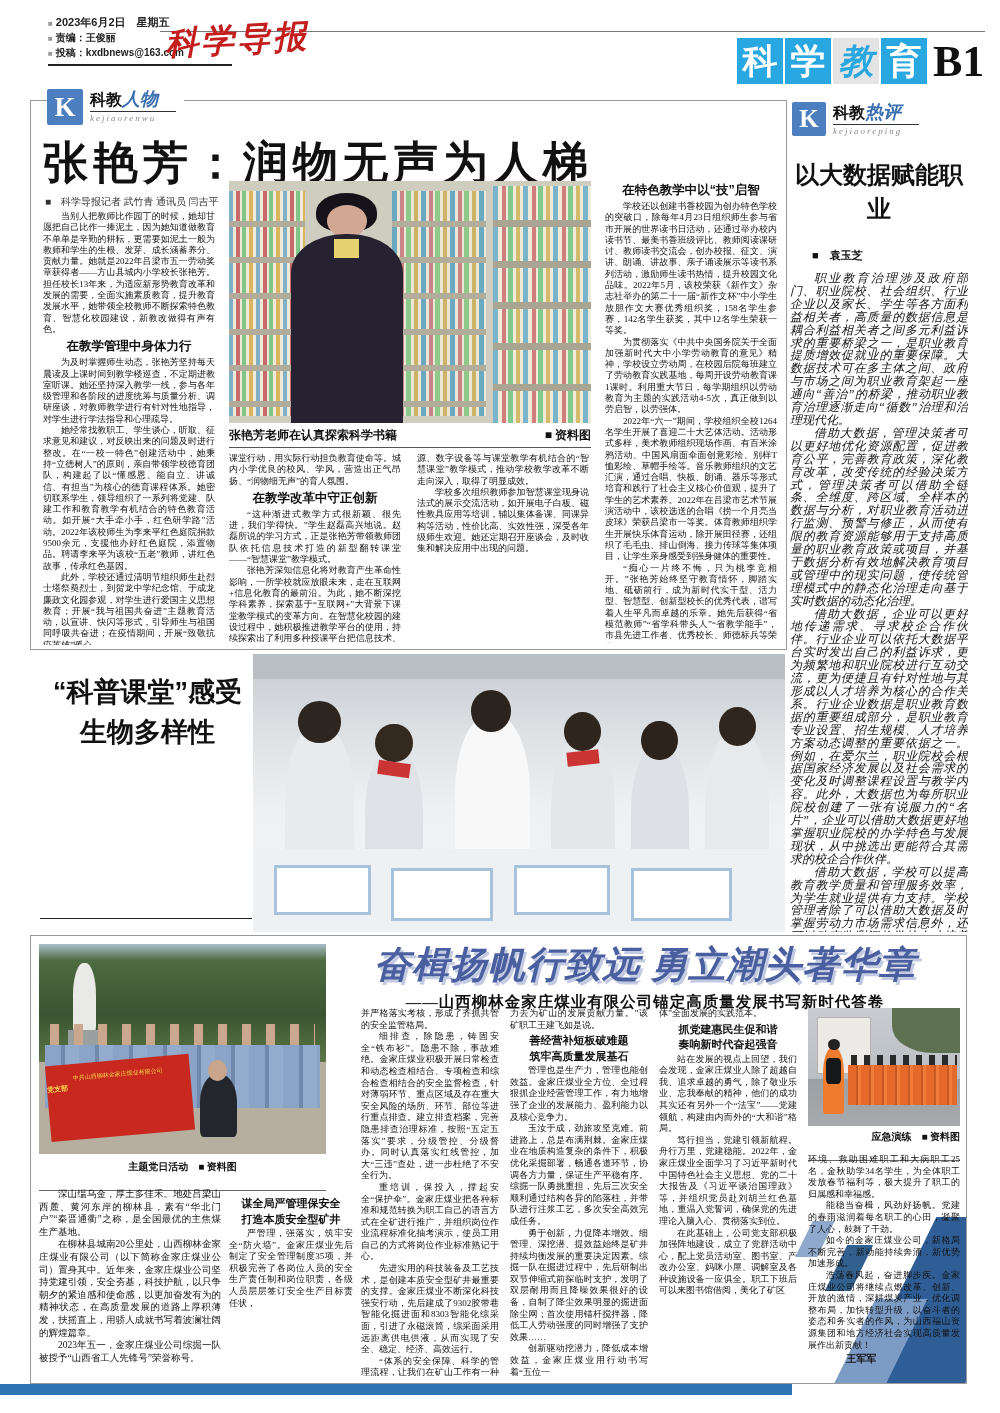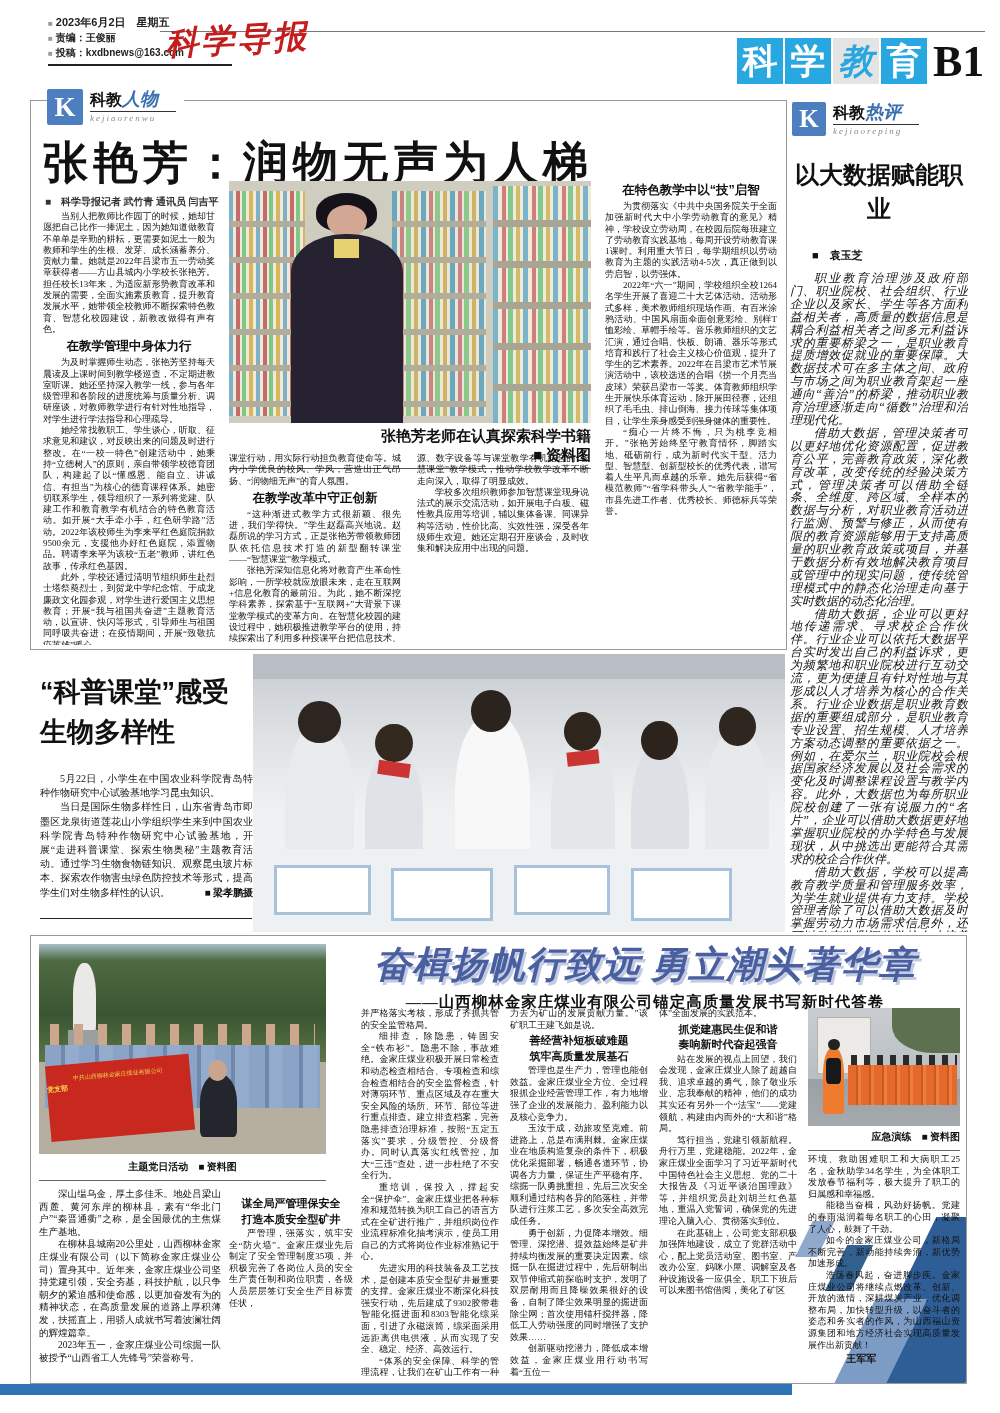--- a/index.html
+++ b/index.html
@@ -24,28 +24,28 @@
   .kl1{font-size:16px;line-height:20px;white-space:nowrap;}
   .kpre{font-weight:bold;font-family:"Liberation Sans",sans-serif;}
   .kscript{color:#3b6fb0;font-weight:bold;font-style:italic;font-size:18px;}
   .krule{border-top:1.5px solid #333;width:86px;margin:1px 0;}
   .kpin{font-size:9px;color:#8a8a8a;font-style:italic;letter-spacing:2px;}
   
   .mcol{font-size:9px;line-height:11.3px;}
   .subh-m{font-weight:bold;text-align:center;text-indent:0;font-size:12.5px;line-height:15px;
           margin:4px 0 3px;font-family:"Liberation Sans",sans-serif;}
   .capline{display:flex;justify-content:space-between;align-items:flex-end;
-           font-size:15px;font-weight:bold;border-bottom:1px solid #555;padding-bottom:3px;flex-direction:column;}
+           font-size:12px;font-weight:bold;border-bottom:1px solid #555;padding-bottom:3px;}
   
   .scol{font-size:12px;line-height:12.9px;font-style:italic;}
   
   .bcol{font-size:9px;line-height:11.6px;}
   .subh-b{font-weight:bold;text-align:center;text-indent:0;font-size:11px;line-height:13.5px;
           margin:3px 0 2px;font-family:"Liberation Sans",sans-serif;}
-  .cap-c{font-size:10px;font-weight:bold;text-align:center;border-bottom:1px solid #666;padding-bottom:6px;}
+  .cap-c{font-size:10px;font-weight:bold;text-align:center;border-bottom:1px solid #666;padding-bottom:16px;}
   .deco{position:absolute;transform:skewX(-26deg);}
   
   .ph{position:absolute;overflow:hidden;}
   .ph *{position:absolute;}
 </style>
 </head>
 <body>
 
 <div id="page">
 
@@ -70,21 +70,21 @@
       <div class="ksq">K</div>
       <div class="kright">
         <div class="kl1"><span class="kpre">科教</span><span class="kscript">人物</span></div>
         <div class="krule"></div>
         <div class="kpin">kejiaorenwu</div>
       </div>
     </div>
 
     <div class="abs sans" style="left:12px;top:32px;width:600px;font-size:45px;font-weight:bold;letter-spacing:5px;white-space:nowrap;">张艳芳：润物无声为人梯</div>
 
-    <div class="abs" style="left:14px;top:94px;font-size:10px;font-weight:bold;color:#333;">■　科学导报记者 武竹青 通讯员 闫吉平</div>
+    <div class="abs" style="left:14px;top:94px;font-size:10px;font-weight:normal;color:#333;">■　科学导报记者 武竹青 通讯员 闫吉平</div>
 
     <div class="ph" style="left:198px;top:80px;width:362px;height:242px;background:#cfccc0;">
       <div style="left:0;top:4%;bottom:3%;width:21%;
            background:repeating-linear-gradient(180deg,rgba(0,0,0,0) 0 30px,#b2ac9b 30px 36px),
                       repeating-linear-gradient(90deg,#7fb0c6 0 4px,#efe9da 4px 7px,#c66a6a 7px 11px,#efe9da 11px 13px,#7fc687 13px 17px,#efe9da 17px 20px,#d9b65e 20px 24px,#efe9da 24px 27px);"></div>
       <div style="left:45%;top:4%;bottom:3%;width:26%;
            background:repeating-linear-gradient(180deg,rgba(0,0,0,0) 0 30px,#b2ac9b 30px 36px),
                       repeating-linear-gradient(90deg,#6aa8c0 0 5px,#ece6d6 5px 8px,#c98585 8px 12px,#ece6d6 12px 14px,#8cc98a 14px 19px,#ece6d6 19px 22px,#cdb367 22px 26px,#ece6d6 26px 29px);"></div>
       <div style="left:73%;top:2%;bottom:0;width:27%;
            background:repeating-linear-gradient(180deg,rgba(0,0,0,0) 0 34px,#aaa493 34px 41px),
@@ -114,20 +114,21 @@
       <p>张艳芳深知信息化将对教育产生革命性影响，一所学校就应放眼未来，走在互联网+信息化教育的最前沿。为此，她不断深挖学科素养，探索基于“互联网+”大背景下课堂教学模式的变革方向。在智慧化校园的建设过程中，她积极推进教学平台的使用，持续探索出了利用多种授课平台把信息技术、数字化资</p>
     </div>
 
     <div class="abs jt mcol" style="left:386px;top:352px;width:172px;height:190px;">
       <p style="text-indent:0;">源、数字设备等与课堂教学有机结合的“智慧课堂”教学模式，推动学校教学改革不断走向深入，取得了明显成效。</p>
       <p>学校多次组织教师参加智慧课堂现身说法式的展示交流活动，如开展电子白板、磁性教具应用等培训，辅以集体备课、同课异构等活动，性价比高、实效性强，深受各年级师生欢迎。她还定期召开座谈会，及时收集和解决应用中出现的问题。</p>
     </div>
 
     <div class="abs jt mcol" style="left:574px;top:82px;width:172px;height:460px;">
       <div class="subh-m" style="margin-top:0;">在特色教学中以“技”启智</div>
+      <p>学校还以创建书香校园为创办特色学校的突破口，除每年4月23日组织师生参与省市开展的世界读书日活动，还通过举办校内读书节、最美书香班级评比、教师阅读课研讨、教师读书交流会，创办校报、征文、演讲、朗诵、讲故事、亲子诵读展示等读书系列活动，激励师生读书热情，提升校园文化品味。2022年5月，该校荣获《新作文》杂志社举办的第二十一届“新作文杯”中小学生放胆作文大赛优秀组织奖，158名学生参赛，142名学生获奖，其中12名学生荣获一等奖。</p>
       <p>为贯彻落实《中共中央国务院关于全面加强新时代大中小学劳动教育的意见》精神，学校设立劳动周，在校园后院每班建立了劳动教育实践基地，每周开设劳动教育课1课时。利用重大节日，每学期组织以劳动教育为主题的实践活动4-5次，真正做到以劳启智，以劳强体。</p>
       <p>2022年“六一”期间，学校组织全校1264名学生开展了喜迎二十大艺体活动。活动形式多样，美术教师组织现场作画、有百米涂鸦活动、中国风扇面伞面创意彩绘、别样T恤彩绘、草帽手绘等。音乐教师组织的文艺汇演，通过合唱、快板、朗诵、器乐等形式培育和践行了社会主义核心价值观，提升了学生的艺术素养。2022年在吕梁市艺术节展演活动中，该校选送的合唱《捞一个月亮当皮球》荣获吕梁市一等奖。体育教师组织学生开展快乐体育运动，除开展田径赛，还组织了毛毛虫、排山倒海、接力传球等集体项目，让学生亲身感受到强身健体的重要性。</p>
       <p>“痴心一片终不悔，只为桃李竞相开。”张艳芳始终坚守教育情怀，脚踏实地、砥砺前行，成为新时代实干型、活力型、智慧型、创新型校长的优秀代表，谱写着人生平凡而卓越的乐章。她先后获得“省模范教师”“省学科带头人”“省教学能手”，市县先进工作者、优秀校长、师德标兵等荣誉。</p>
     </div>
   </div>
 
   <div class="abs kbadge" style="left:792px;top:102px;">
     <div class="ksq" style="width:34px;height:34px;line-height:34px;font-size:25px;">K</div>
     <div class="kright">
       <div class="kl1"><span class="kpre">科教</span><span class="kscript">热评</span></div>
@@ -143,30 +144,25 @@
   <div class="abs" style="left:800px;top:248px;font-size:11px;font-weight:bold;margin-left:12px;">■　袁玉芝</div>
 
   <div class="abs jt scol" style="left:790px;top:272px;width:178px;height:660px;">
     <p>职业教育治理涉及政府部门、职业院校、社会组织、行业企业以及家长、学生等各方面利益相关者，高质量的数据信息是耦合利益相关者之间多元利益诉求的重要桥梁之一，是职业教育提质增效促就业的重要保障。大数据技术可在多主体之间、政府与市场之间为职业教育架起一座通向“善治”的桥梁，推动职业教育治理逐渐走向“循数”治理和治理现代化。</p>
     <p>借助大数据，管理决策者可以更好地优化资源配置，促进教育公平，完善教育政策，深化教育改革，改变传统的经验决策方式，管理决策者可以借助全链条、全维度、跨区域、全样本的数据与分析，对职业教育活动进行监测、预警与修正，从而使有限的教育资源能够用于支持高质量的职业教育政策或项目，并基于数据分析有效地解决教育项目或管理中的现实问题，使传统管理模式中的静态化治理走向基于实时数据的动态化治理。</p>
     <p>借助大数据，企业可以更好地传递需求、寻求校企合作伙伴。行业企业可以依托大数据平台实时发出自己的利益诉求，更为频繁地和职业院校进行互动交流，更为便捷且有针对性地与其形成以人才培养为核心的合作关系。行业企业数据是职业教育数据的重要组成部分，是职业教育专业设置、招生规模、人才培养方案动态调整的重要依据之一。例如，在爱尔兰，职业院校会根据国家经济发展以及社会需求的变化及时调整课程设置与教学内容。此外，大数据也为每所职业院校创建了一张有说服力的“名片”，企业可以借助大数据更好地掌握职业院校的办学特色与发展现状，从中挑选出更能符合其需求的校企合作伙伴。</p>
     <p>借助大数据，学校可以提高教育教学质量和管理服务效率，为学生就业提供有力支持。学校管理者除了可以借助大数据及时掌握劳动力市场需求信息外，还可以动态监测评价学校人才培养活动，并据此调整学校人才培养方案设计，增强职业教育人才培养的社会适应性。如在英国，职业院校会基于相关工厂、企业的用人要求，通过预测企业用工需求确定每个专业是每年招生还是隔年甚至更长时间招生一次，一旦劳动力市场中某类专业人员过剩，即报经上级主管部门批准停止招生。另一方面，大数据也为学生就业选择提供支持，学校可以通过大数据平台及时向学生提供招聘岗位与应聘要求信息，帮助学生实现高质量就业。</p>
 
   </div>
 
-  <div class="abs sans" style="left:40px;top:672px;width:215px;text-align:left;font-weight:bold;font-size:27px;line-height:40px;">
+  <div class="abs sans" style="left:40px;top:672px;width:215px;text-align:center;font-weight:bold;font-size:27px;line-height:40px;">
     <div>“科普课堂”感受</div>
     <div>生物多样性</div>
   </div>
 
-  <div class="abs jt" style="left:40px;top:772px;width:213px;height:140px;font-size:10px;line-height:14.2px;">
-    <p>5月22日，小学生在中国农业科学院青岛特种作物研究中心试验基地学习昆虫知识。</p>
-    <p>当日是国际生物多样性日，山东省青岛市即墨区龙泉街道莲花山小学组织学生来到中国农业科学院青岛特种作物研究中心试验基地，开展“走进科普课堂、探索生物奥秘”主题教育活动。通过学习生物食物链知识、观察昆虫玻片标本、探索农作物害虫绿色防控技术等形式，提高学生们对生物多样性的认识。</p>
-    <div style="text-align:right;font-weight:bold;margin-top:-14px;background:#fff;float:right;padding-left:6px;">■ 梁孝鹏摄</div>
-  </div>
   <div class="abs" style="left:40px;top:918px;width:212px;height:0;border-top:1.5px solid #222;"></div>
 
   <div class="ph" style="left:253px;top:654px;width:532px;height:278px;background:linear-gradient(180deg,#c6cacf 0%,#dfe2e5 30%,#eef0f1 55%,#f4f4f5 100%);">
     <div style="left:0;top:0;width:100%;height:9%;background:#b9bec4;"></div>
     <div style="left:6%;top:26%;width:13%;height:60%;background:#e8eaec;border-radius:45% 45% 0 0;"></div>
     <div style="left:8.5%;top:17%;width:8%;height:15%;background:#2c2520;border-radius:50%;"></div>
     <div style="left:21%;top:34%;width:11%;height:50%;background:#dfe3e8;border-radius:45% 45% 0 0;"></div>
     <div style="left:23%;top:25%;width:7%;height:14%;background:#33291f;border-radius:50%;"></div>
     <div style="left:38%;top:22%;width:14%;height:62%;background:#f8f8f8;border-radius:45% 45% 0 0;"></div>
     <div style="left:41%;top:13%;width:7.5%;height:15%;background:#2b241e;border-radius:50%;"></div>

